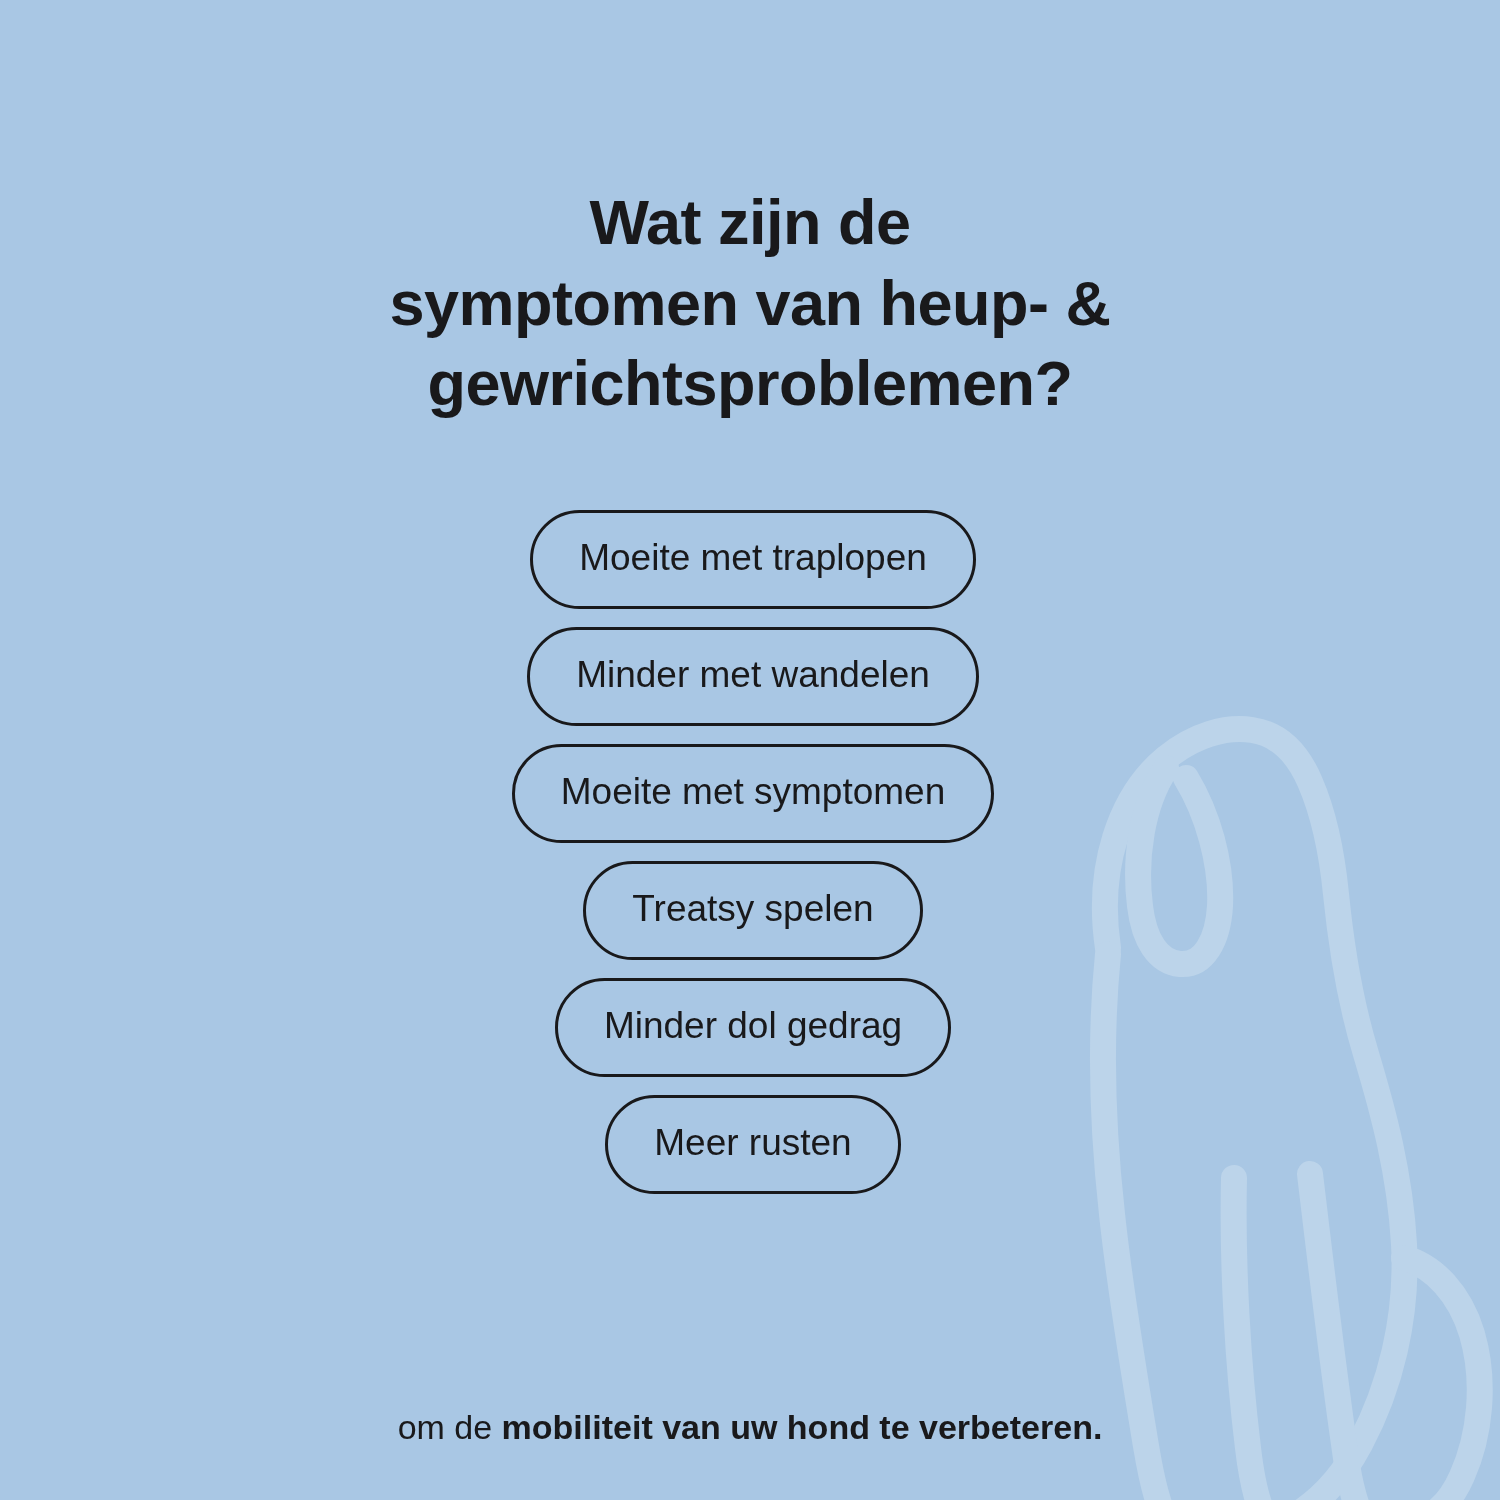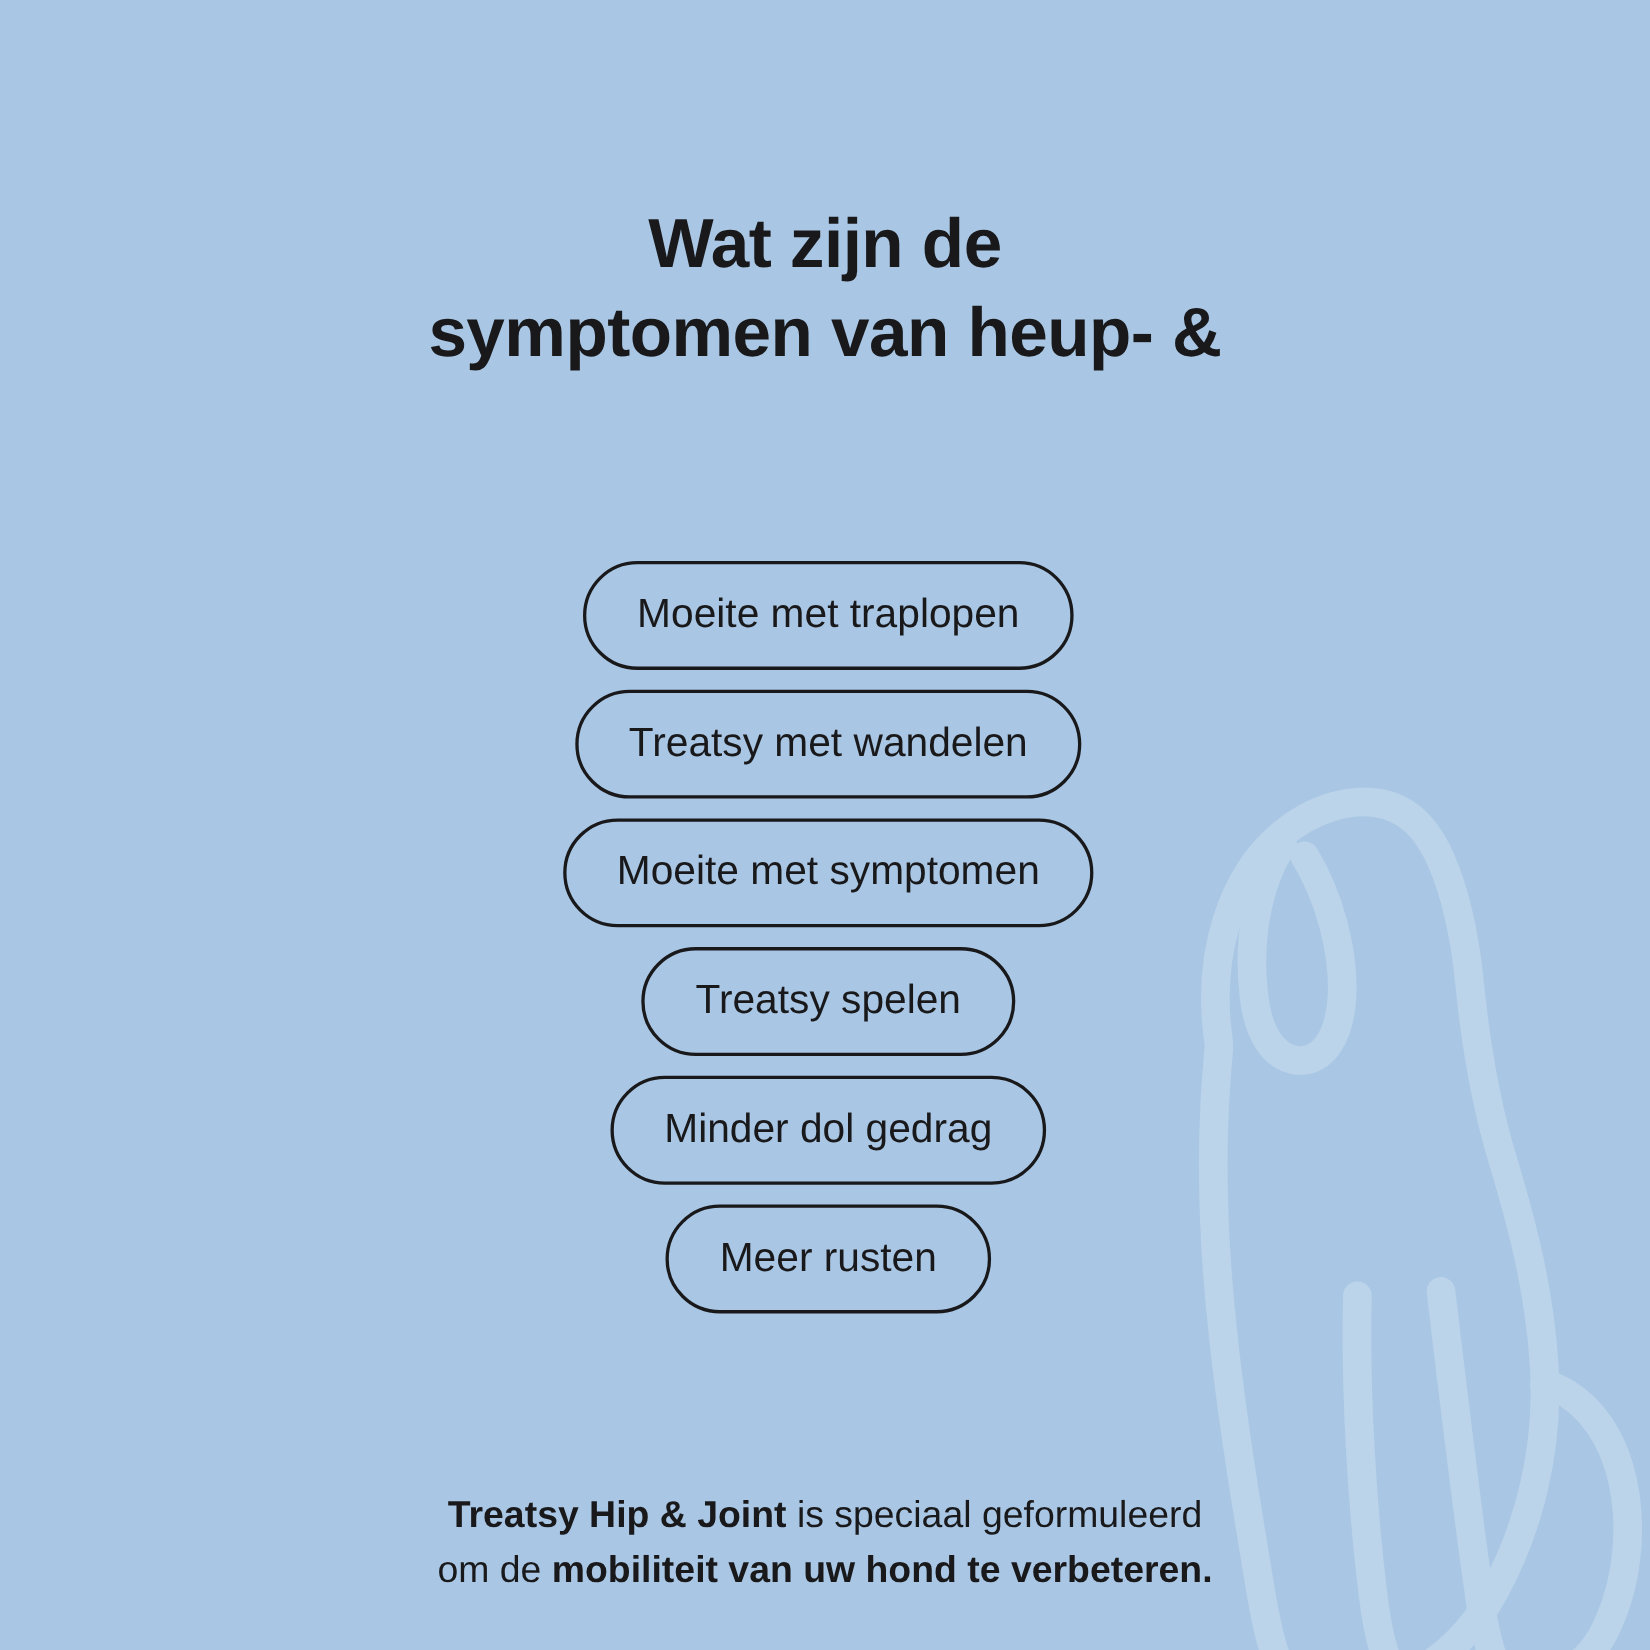--- a/index.html
+++ b/index.html
@@ -137,30 +137,31 @@
       <path d="M386 904 C404 908 420 908 438 904"></path>
 
       <path d="M254 560 C252 648 258 748 268 830 C272 864 278 886 284 898"></path>
       <path d="M330 556 C340 640 352 742 364 826 C368 858 374 882 380 896"></path>
     </g>
   </svg>
 
   <h1 id="headline">
     <span class="hl-line">Wat zijn de</span>
     <span class="hl-line">symptomen van heup- &amp;</span>
+    <span class="hl-line">gewrichtsproblemen?</span>
   </h1>
 
   <div id="pill-stack">
 
     <div class="pill-row">
       <div class="pill">Moeite met traplopen</div>
     </div>
 
     <div class="pill-row">
-      <div class="pill">Treatsy met wandelen</div>
+      <div class="pill">Minder met wandelen</div>
     </div>
 
     <div class="pill-row">
       <div class="pill">Moeite met symptomen</div>
     </div>
 
     <div class="pill-row">
       <div class="pill">Treatsy spelen</div>
     </div>
 
@@ -169,20 +170,17 @@
     </div>
 
     <div class="pill-row">
       <div class="pill">Meer rusten</div>
     </div>
 
   </div>
 
   <div id="footer-note">
     <span class="fn-line">
-      <b>Treatsy Hip &amp; Joint</b><span> is speciaal geformuleerd</span>
-    </span>
-    <span class="fn-line">
       <span>om de </span><b>mobiliteit van uw hond te verbeteren.</b>
     </span>
   </div>
 
 </div>
 
 </body></html>

